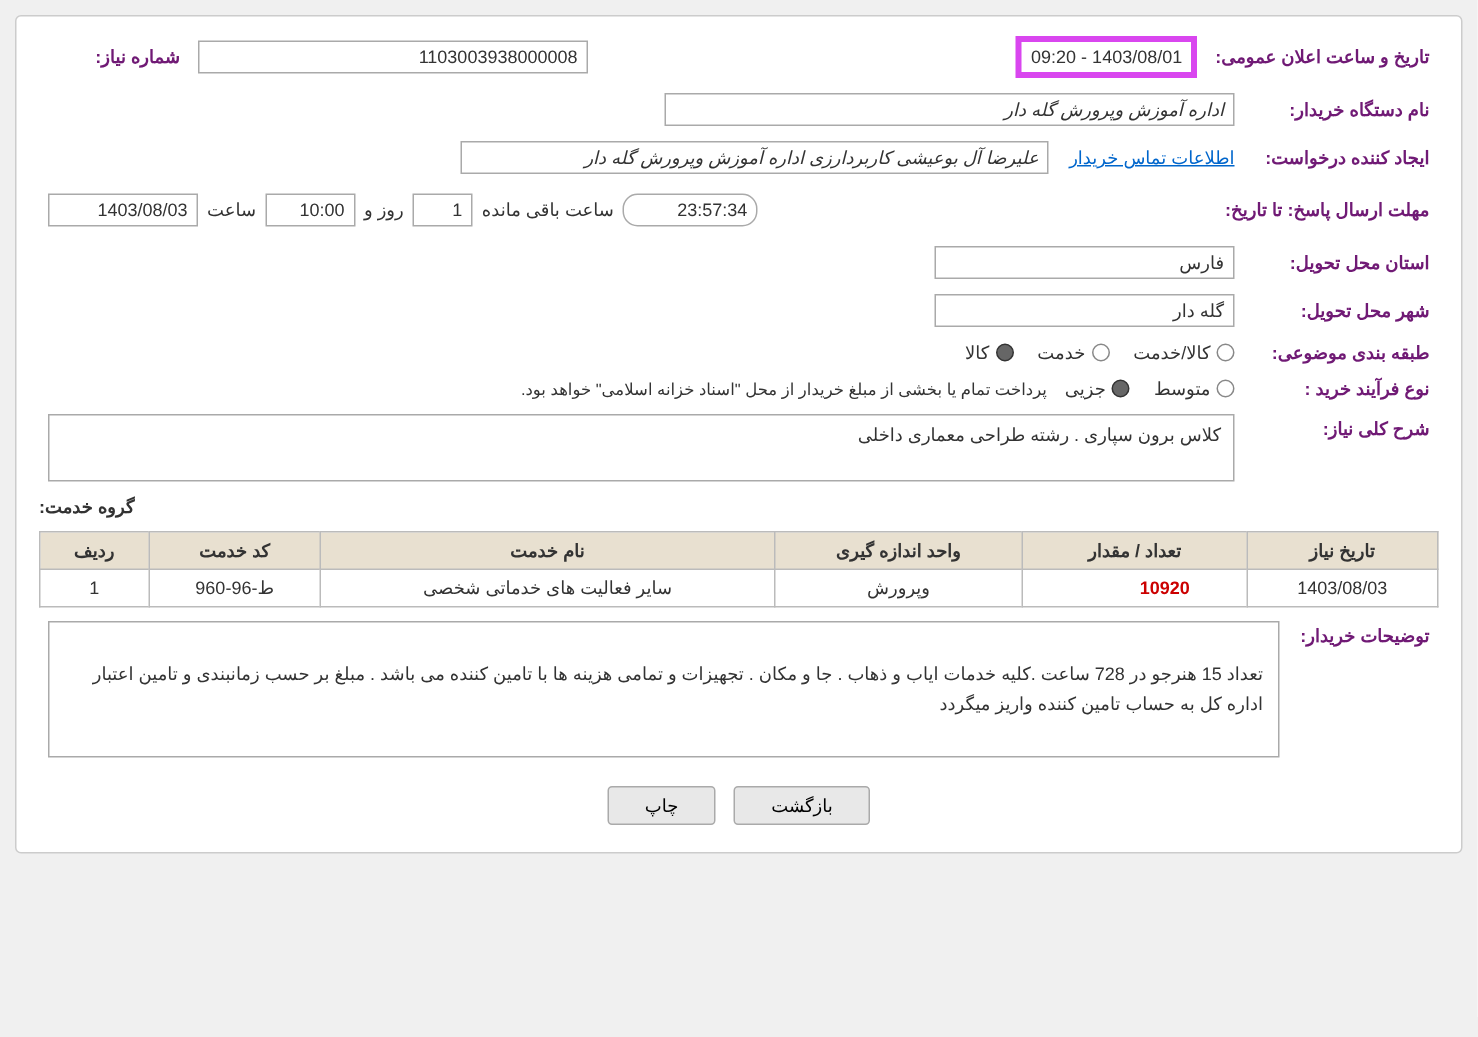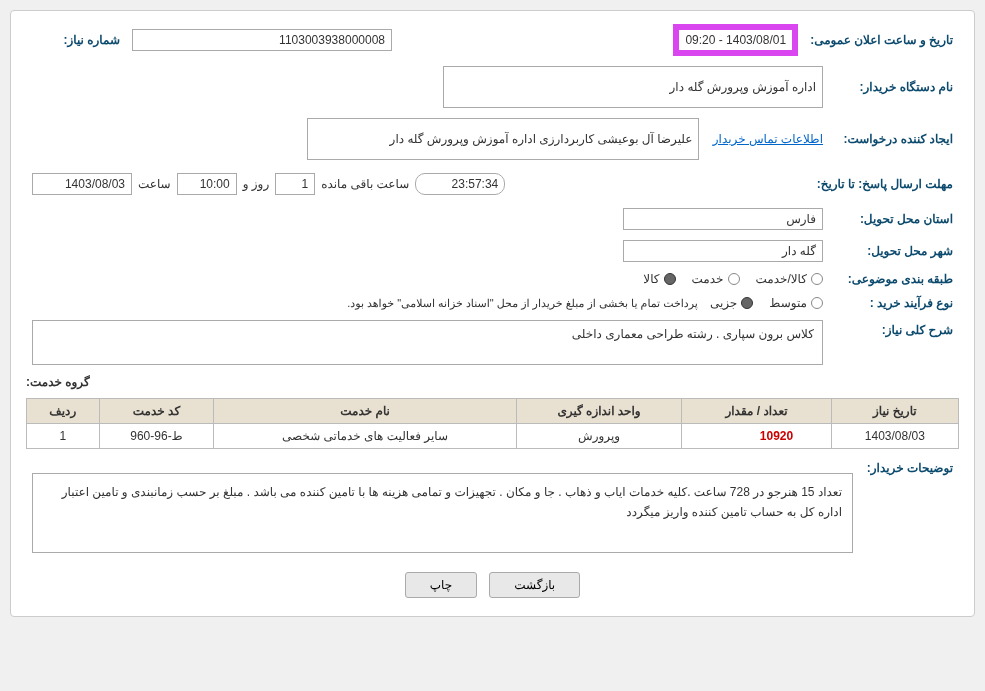--- a/index.html
+++ b/index.html
@@ -46,52 +46,53 @@
     .info-table {
       width: 100%;
       border-collapse: collapse;
       margin-bottom: 4px;
     }
     .info-table td {
       padding: 3px 6px;
       vertical-align: middle;
     }
     .label-cell {
-      color: #0c4a6e;
+      color: #701a75;
       font-weight: bold;
       white-space: nowrap;
       text-align: right;
       width: 130px;
     }
     .value-cell {
       text-align: right;
     }
     .input-box {
       border: 1px solid #aaa;
       background: #fff;
       padding: 3px 6px;
       display: inline-block;
       min-width: 200px;
       text-align: right;
     }
     .input-box-wide {
       border: 1px solid #aaa;
       background: #fff;
-      padding: 13px 6px;
+      padding: 3px 6px;
       display: inline-block;
       width: 380px;
       text-align: right;
+      font-style: italic;
     }
     .link-blue {
       color: #0066cc;
       text-decoration: underline;
       cursor: pointer;
     }
     .datetime-box {
-      border: 6px solid #d946ef;
+      border: 4px solid #d946ef;
       background: #fff;
       padding: 3px 6px;
       display: inline-block;
     }
     
     .remaining-row {
       display: flex;
       align-items: center;
       gap: 6px;
       padding: 3px 0;
@@ -154,26 +155,25 @@
     }
     .bold-value {
       font-weight: bold;
       color: #cc0000;
       margin-left: 40px;
     }
     
     .buyer-desc-box {
       border: 1px solid #aaa;
       background: #fff;
-      padding: 8px 10px;
+      padding: 24px 10px;
       min-height: 80px;
       text-align: right;
       direction: rtl;
       line-height: 1.7;
-      margin-top: 15px;
     }
     
     .bottom-buttons {
       display: flex;
       justify-content: center;
       gap: 12px;
       padding: 12px 0 8px 0;
     }
     .btn {
       padding: 5px 24px;

